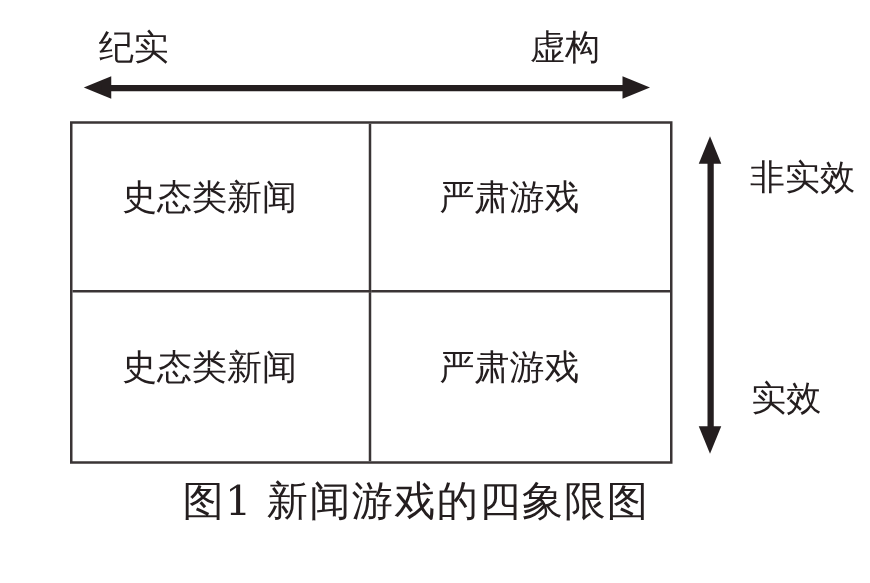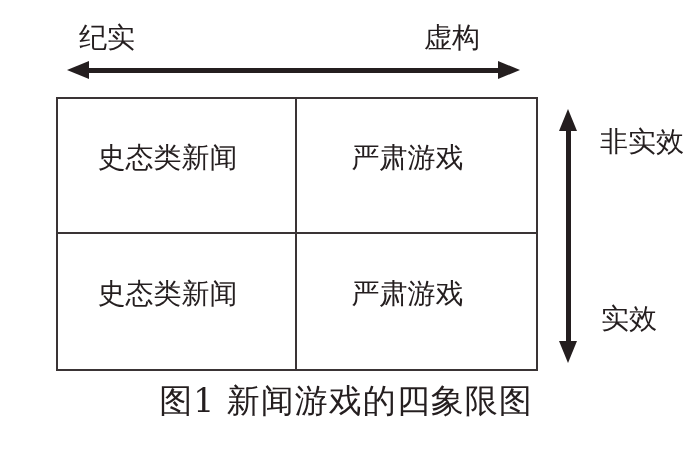--- a/index.html
+++ b/index.html
@@ -123,21 +123,20 @@
     border-right: 9.5px solid transparent;
     border-top: 22px solid var(--ink, #241e1f);
   }
 
   
   .caption {
     position: absolute;
     left: 146px;
     top: 381px;
     width: 400px;
-    text-align: center;
     font-family: "DejaVu Serif", "Liberation Serif", serif;
     font-size: 33px;
     line-height: 1.2;
     letter-spacing: 1px;
     white-space: nowrap;
     color: var(--ink, #241e1f);
   }
 </style>
 </head>
 <body>

